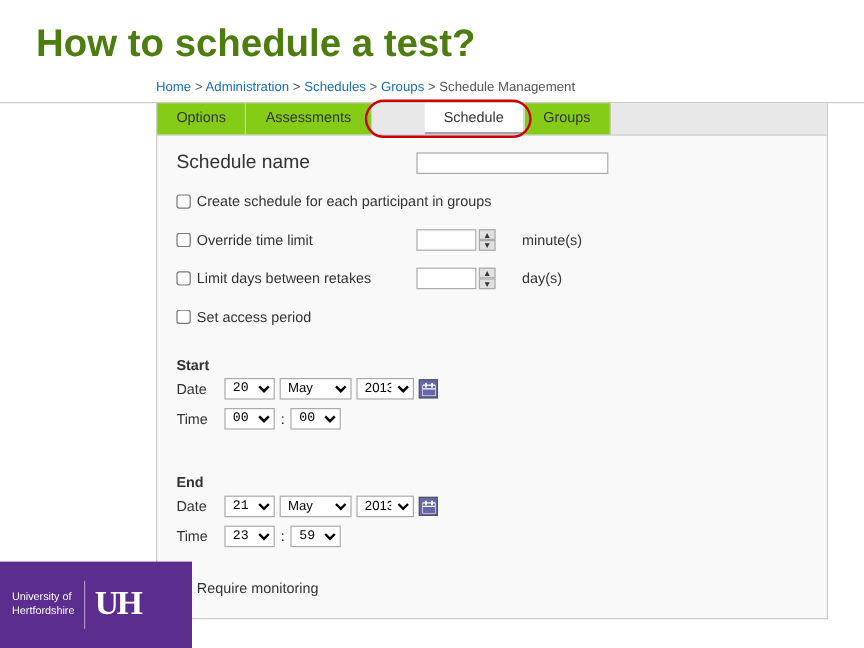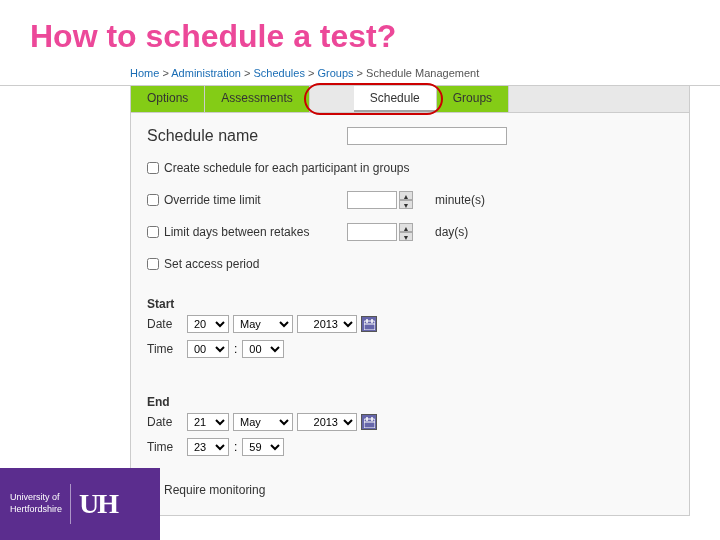--- a/index.html
+++ b/index.html
@@ -8,21 +8,21 @@
       background: #fff;
       width: 720px;
       height: 540px;
       overflow: hidden;
       position: relative;
     }
 
     .page-title {
       font-size: 32px;
       font-weight: bold;
-      color: #ec4899;
+      color: #4d7c0f;
       padding: 18px 30px 8px 30px;
     }
 
     .breadcrumb-bar {
       padding: 4px 30px 6px 130px;
       font-size: 11px;
       color: #555;
       border-bottom: 1px solid #ccc;
       margin-bottom: 0;
     }
@@ -165,23 +165,23 @@
     }
 
     .dt-select {
       border: 1px solid #aaa;
       background: #fff;
       font-size: 11px;
       height: 18px;
       padding: 0 2px;
     }
 
-    .dt-select-sm { width: 42px; }
+    .dt-select-sm { width: 42px; font-family: Liberation Mono, monospace; }
     .dt-select-md { width: 60px; }
-    .dt-select-yr { width: 60px; text-align: right; }
+    .dt-select-yr { width: 48px; }
 
     .calendar-icon {
       width: 16px;
       height: 16px;
       background: #6666aa;
       border: 1px solid #555;
       display: inline-flex;
       align-items: center;
       justify-content: center;
       cursor: pointer;

